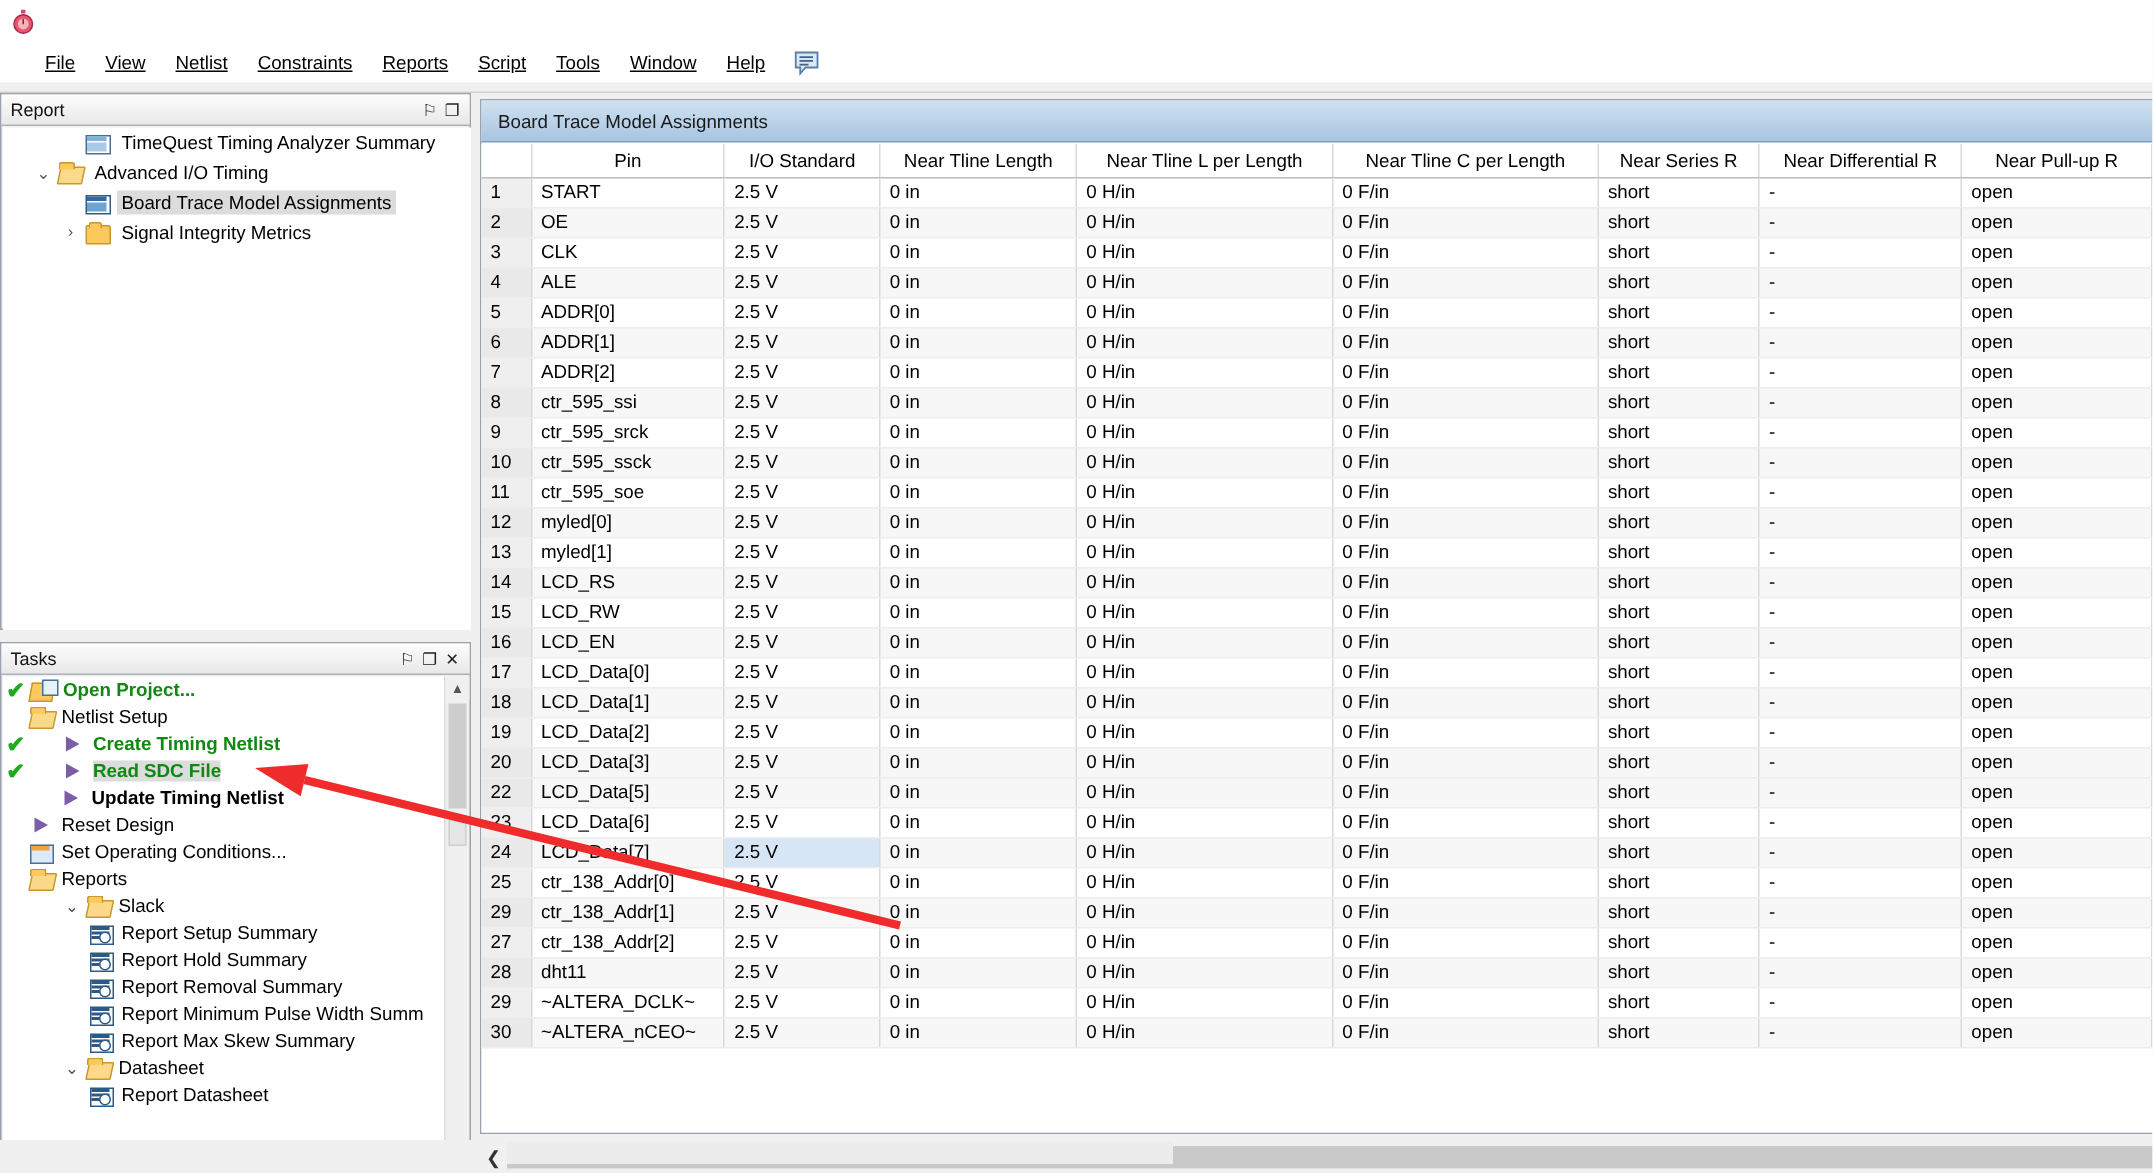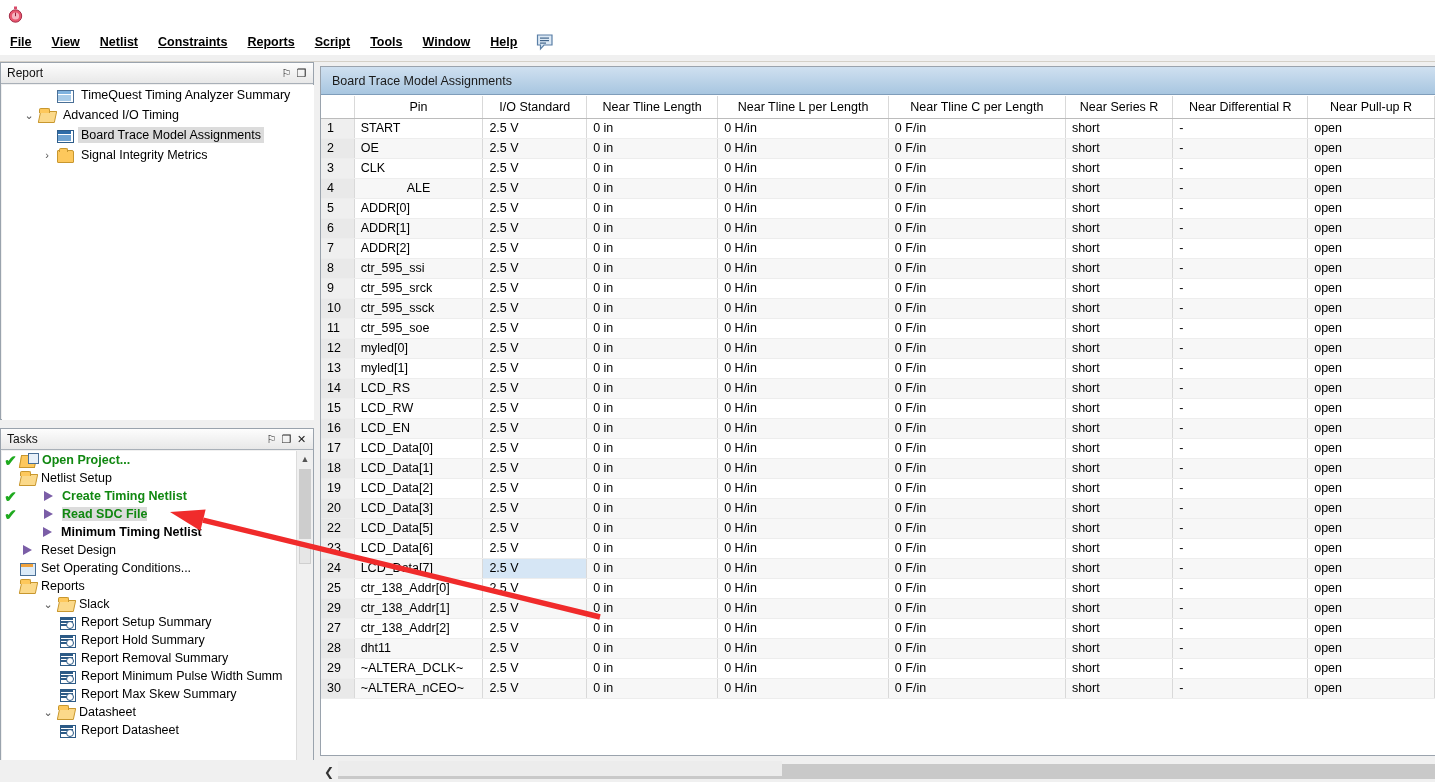--- a/index.html
+++ b/index.html
@@ -19,21 +19,21 @@
     position:absolute; left:0; top:0; width:1435px; height:29px;
     background:#ffffff;
     display:flex; align-items:center; padding-left:7px;
   }
   .app-icon { width:17px; height:17px; margin-right:7px; position:relative; flex:0 0 auto; }
   .title-text { font-size:14.5px; color:#111; white-space:nowrap; letter-spacing:0.1px;}
 
   
   .menubar {
     position:absolute; left:0; top:29px; width:1435px; height:26px;
-    background:#ffffff; display:flex; align-items:center; padding-left:0; gap:0px;font-weight:bold;
+    background:#ffffff; display:flex; align-items:center; padding-left:20px; gap:0px;
   }
   .menu-item {
     font-size:12.5px; color:#000; padding:3px 10px; cursor:default; white-space:nowrap;
   }
   .menu-item u { text-decoration: underline; }
   .menu-icon { margin-left:8px; width:20px; height:18px; position:relative; }
 
   
   .toolbar-sep {
     position:absolute; left:0; top:55px; width:1435px; height:7px;
@@ -338,21 +338,21 @@
             <span style="width: 20px; flex: 0 0 auto;"></span>
             <span class="twisty" style="width: 0px;"></span>
             <span class="ico ico-play"></span>
             <span class="lbl green sel">Read SDC File</span>
           </div>
           <div class="task-row">
             <span class="chk-empty"></span>
             <span style="width: 20px; flex: 0 0 auto;"></span>
             <span class="twisty" style="width: 0px;"></span>
             <span class="ico ico-play"></span>
-            <span class="lbl bold">Minimum Timing Netlist</span>
+            <span class="lbl bold">Update Timing Netlist</span>
           </div>
           <div class="task-row">
             <span class="chk-empty"></span>
             <span style="width: 0px; flex: 0 0 auto;"></span>
             <span class="twisty" style="width: 0px;"></span>
             <span class="ico ico-play"></span>
             <span class="lbl">Reset Design</span>
           </div>
           <div class="task-row">
             <span class="chk-empty"></span>
@@ -495,21 +495,21 @@
               <td style="width: 112px;">2.5 V</td>
               <td style="width: 139px;">0 in</td>
               <td style="width: 182px;">0 H/in</td>
               <td style="width: 190px;">0 F/in</td>
               <td style="width: 114px;">short</td>
               <td style="width: 143px;">-</td>
               <td style="width: 140px;">open</td>
             </tr>
             <tr class="even">
               <td class="rownum" style="width: 36px;">4</td>
-              <td style="width: 134px; text-align: center;">ALE</td>
+              <td style="width: 134px;">ALE</td>
               <td style="width: 112px;">2.5 V</td>
               <td style="width: 139px;">0 in</td>
               <td style="width: 182px;">0 H/in</td>
               <td style="width: 190px;">0 F/in</td>
               <td style="width: 114px;">short</td>
               <td style="width: 143px;">-</td>
               <td style="width: 140px;">open</td>
             </tr>
             <tr class="odd">
               <td class="rownum" style="width: 36px;">5</td>

